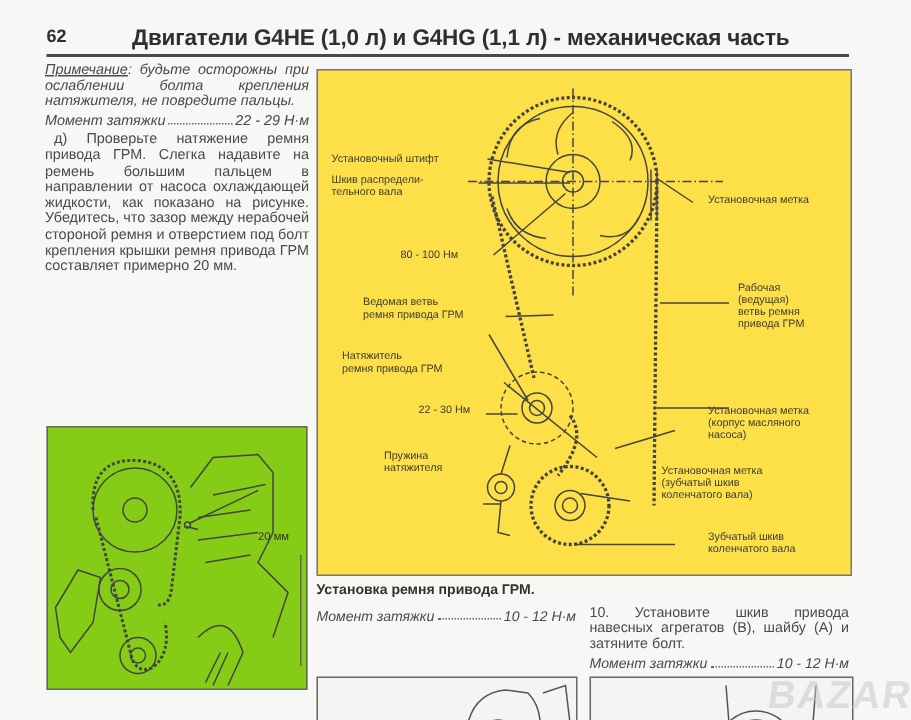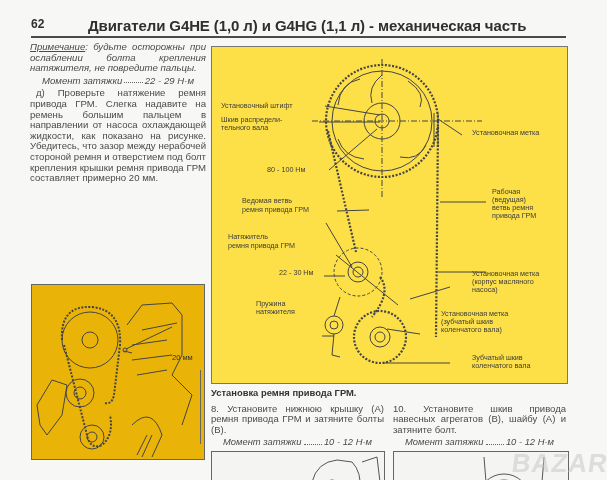--- a/index.html
+++ b/index.html
@@ -14,24 +14,24 @@
     border-bottom:2px solid #4a4a4a;
   }
   .page-num { position:absolute; left:0; top:1px; font-size:12px; font-weight:bold; color:#2f2f2f; }
   .page-title { position:absolute; left:57px; top:1px; font-size:15px; font-weight:bold; color:#2f2f2f; letter-spacing:-0.1px; }
 
   .col-left { position:absolute; left:30px; top:42px; width:176px; font-size:9.6px; line-height:10.6px; color:#4a4a4a; }
   .col-left p { margin:0; text-align:justify; }
   .indent { text-indent:6px; }
   .note { font-style:italic; }
   .note .u { text-decoration:underline; }
-  .torque { font-style:italic; display:flex; margin:2px 12px; }
+  .torque { font-style:italic; display:flex; margin:2px 0; }
   .torque .dots { flex:1; border-bottom:1px dotted #666; margin:0 2px 3px 2px; }
 
-  .photo1 { position:absolute; left:31px; top:284px; width:172px; height:174px; border:1px solid #666; background:#eab308; }
+  .photo1 { position:absolute; left:31px; top:284px; width:172px; height:174px; border:1px solid #666; background:#84cc16; }
   .bottom-cut { position:absolute; left:38px; top:492px; font-size:15px; color:#4a4a4a; }
 
   .diagram { position:absolute; left:211px; top:46px; width:355px; height:336px; border:1px solid #777; background:#fde047; }
   .lbl { position:absolute; font-size:7.2px; line-height:8.4px; color:#3c3c3c; white-space:nowrap; }
 
   .caption { position:absolute; left:211px; top:387px; font-size:9.4px; font-weight:bold; color:#333; }
   .step { position:absolute; font-size:9.5px; line-height:10.4px; color:#4a4a4a; text-align:justify; }
   .step .torque { font-size:9.4px; }
   .photo { position:absolute; border:1px solid #666; background:#f4f4f2; }
   .left-box-edge { position:absolute; left:200px; top:370px; width:0; height:74px; border-left:1px solid #666; }
@@ -150,21 +150,20 @@
   <div class="lbl" style="left:229px;top:263px">Установочная метка</div>
   <div class="lbl" style="left:229px;top:271px">(зубчатый шкив</div>
   <div class="lbl" style="left:229px;top:279px">коленчатого вала)</div>
   <div class="lbl" style="left:260px;top:307px">Зубчатый шкив</div>
   <div class="lbl" style="left:260px;top:315px">коленчатого вала</div>
 </div>
 
 <div class="caption">Установка ремня привода ГРМ.</div>
 
 <div class="step" style="left:211px;top:404px;width:173px">
-  <div>8. Установите нижнюю крышку (А) ремня привода ГРМ и затяните болты (В).</div>
   <div class="torque">
     <span>Момент затяжки</span>
     <span class="dots"></span>
     <span>10 - 12 Н·м</span>
   </div>
 </div>
 
 <div class="step" style="left:393px;top:404px;width:173px">
   <div>10. Установите шкив привода навесных агрегатов (В), шайбу (А) и затяните болт.</div>
   <div class="torque">

